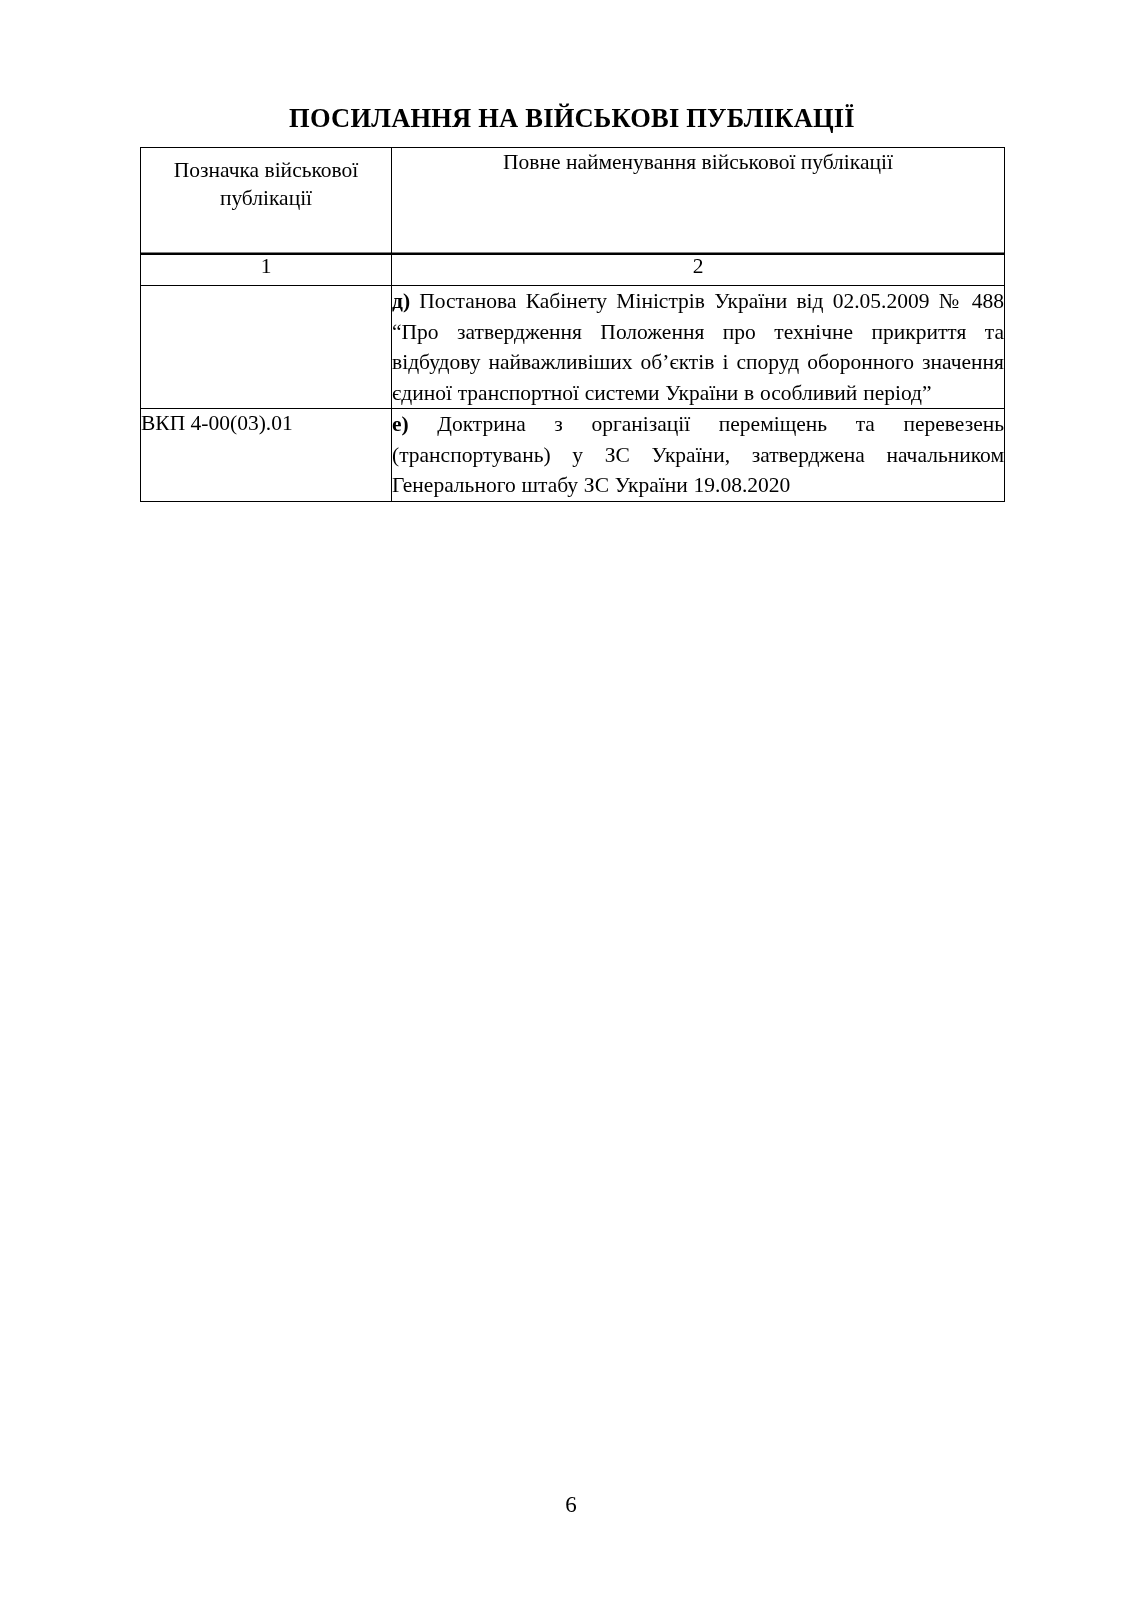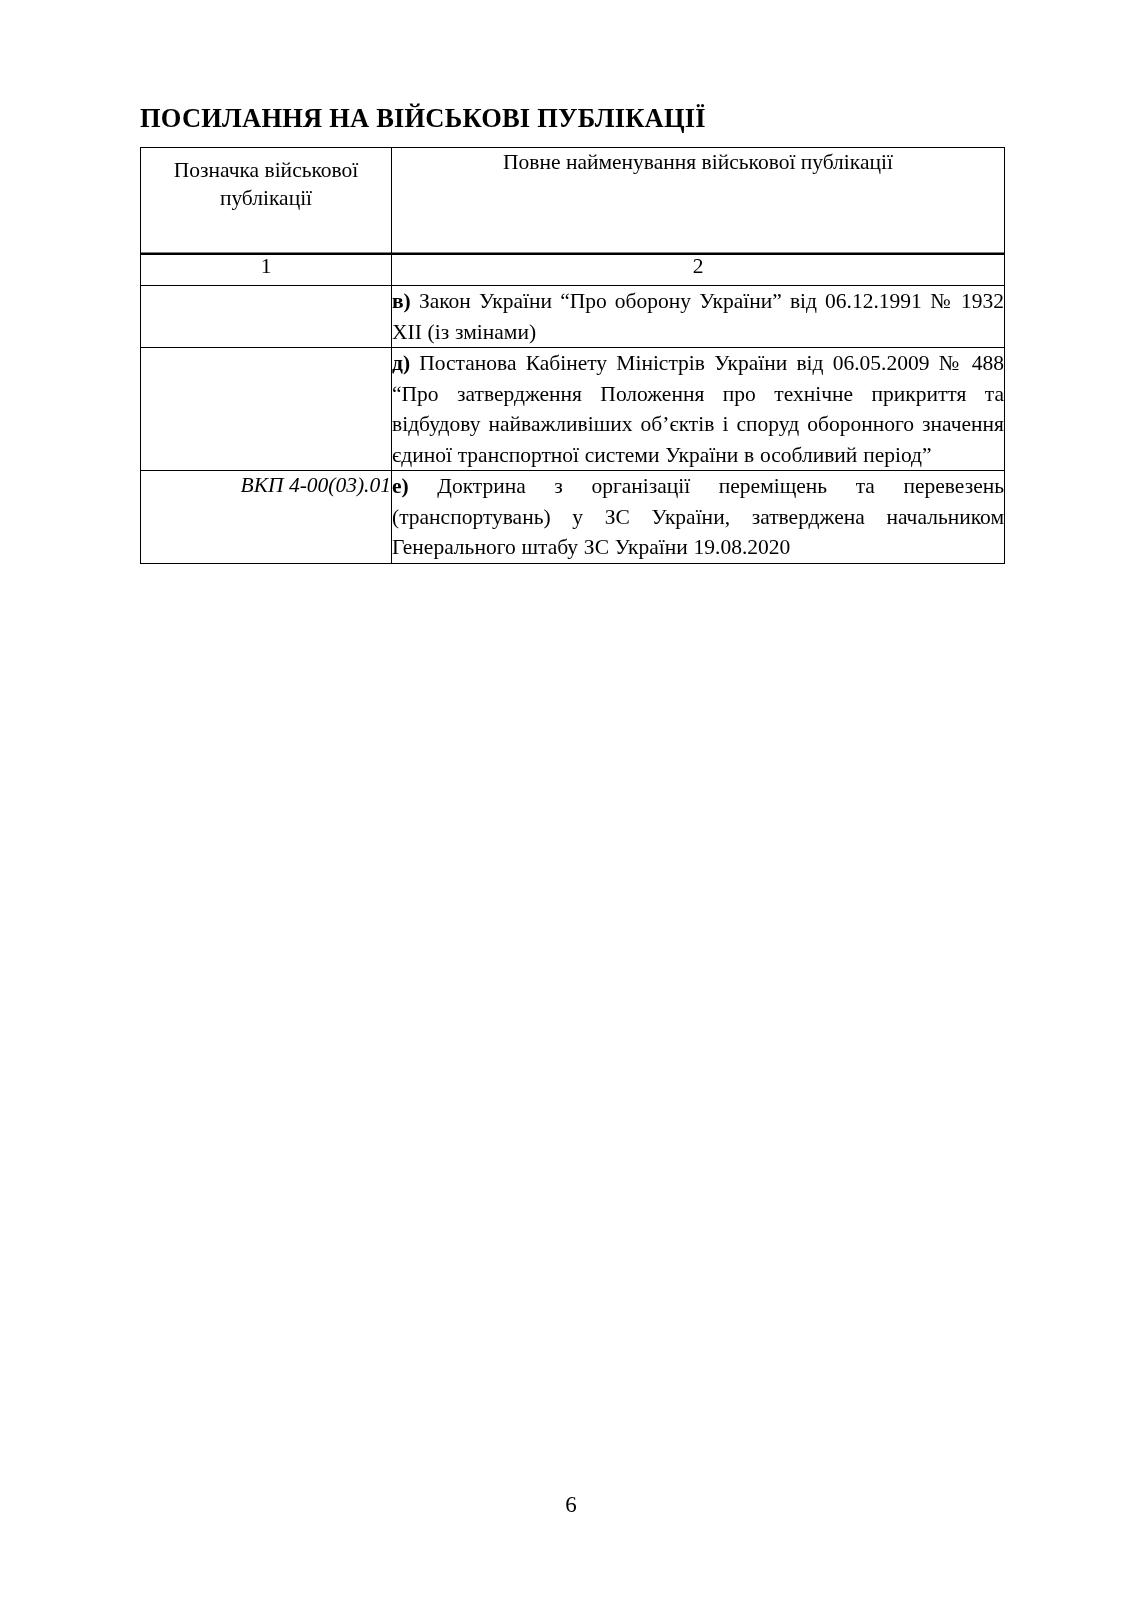--- a/index.html
+++ b/index.html
@@ -19,21 +19,21 @@
     margin: 0 auto;
     background: #ffffff;
     overflow: hidden;
     box-sizing: border-box;
   }
   .doc-title {
     position: absolute;
     left: 140px;
     top: 104px;
     width: 864px;
-    text-align: left;
+    text-align: center;
     font-size: 26.5px;
     font-weight: bold;
     letter-spacing: 0.2px;
     line-height: 1.1;
   }
   table.refs {
     position: absolute;
     left: 140px;
     top: 147px;
     width: 864px;
@@ -69,25 +69,24 @@
     box-shadow: inset 0 -6px 0 -4.4px #000000;
   }
   .numrow td {
     text-align: center;
     height: 30px;
     vertical-align: middle;
     line-height: 1.1;
     font-size: 21.5px;
   }
   .code-cell {
-    text-align: right;
+    text-align: left;
     padding: 6px 4px 4px 4px;
     line-height: 1.35;
     white-space: nowrap;
-    font-style: italic;
   }
   .blank-cell {
     
   }
   .text-cell {
     text-align: justify;
     text-align-last: left;
     -moz-text-align-last: left;
     padding: 5px 8px 6px 9px;
     line-height: 1.42;
@@ -123,29 +122,25 @@
         <td class="hdr-cell left-col">Позначка військової публікації</td>
         <td class="hdr-cell">Повне найменування військової публікації</td>
       </tr>
       <tr class="numrow">
         <td>1</td>
         <td>2</td>
       </tr>
 
 
 
-      <tr>
-        <td class="code-cell blank-cell"></td>
-        <td class="text-cell"><span class="marker">в)</span><span> Закон України “Про оборону України” від  06.12.1991 № 1932 ХII (із змінами)</span></td>
-      </tr>
 
 
       <tr>
         <td class="code-cell blank-cell"></td>
-        <td class="text-cell"><span class="marker">д)</span><span> Постанова Кабінету Міністрів України від 06.05.2009 № 488 “Про затвердження Положення про технічне прикриття та відбудову найважливіших об’єктів і споруд оборонного значення єдиної транспортної системи України в особливий період”</span></td>
+        <td class="text-cell"><span class="marker">д)</span><span> Постанова Кабінету Міністрів України від 02.05.2009 № 488 “Про затвердження Положення про технічне прикриття та відбудову найважливіших об’єктів і споруд оборонного значення єдиної транспортної системи України в особливий період”</span></td>
       </tr>
 
       <tr>
         <td class="code-cell">ВКП 4-00(03).01</td>
         <td class="text-cell"><span class="marker">е)</span><span> Доктрина з організації переміщень та перевезень (транспортувань) у ЗС України, затверджена начальником Генерального штабу ЗС України 19.08.2020</span></td>
       </tr>
 
     </tbody>
   </table>
 

